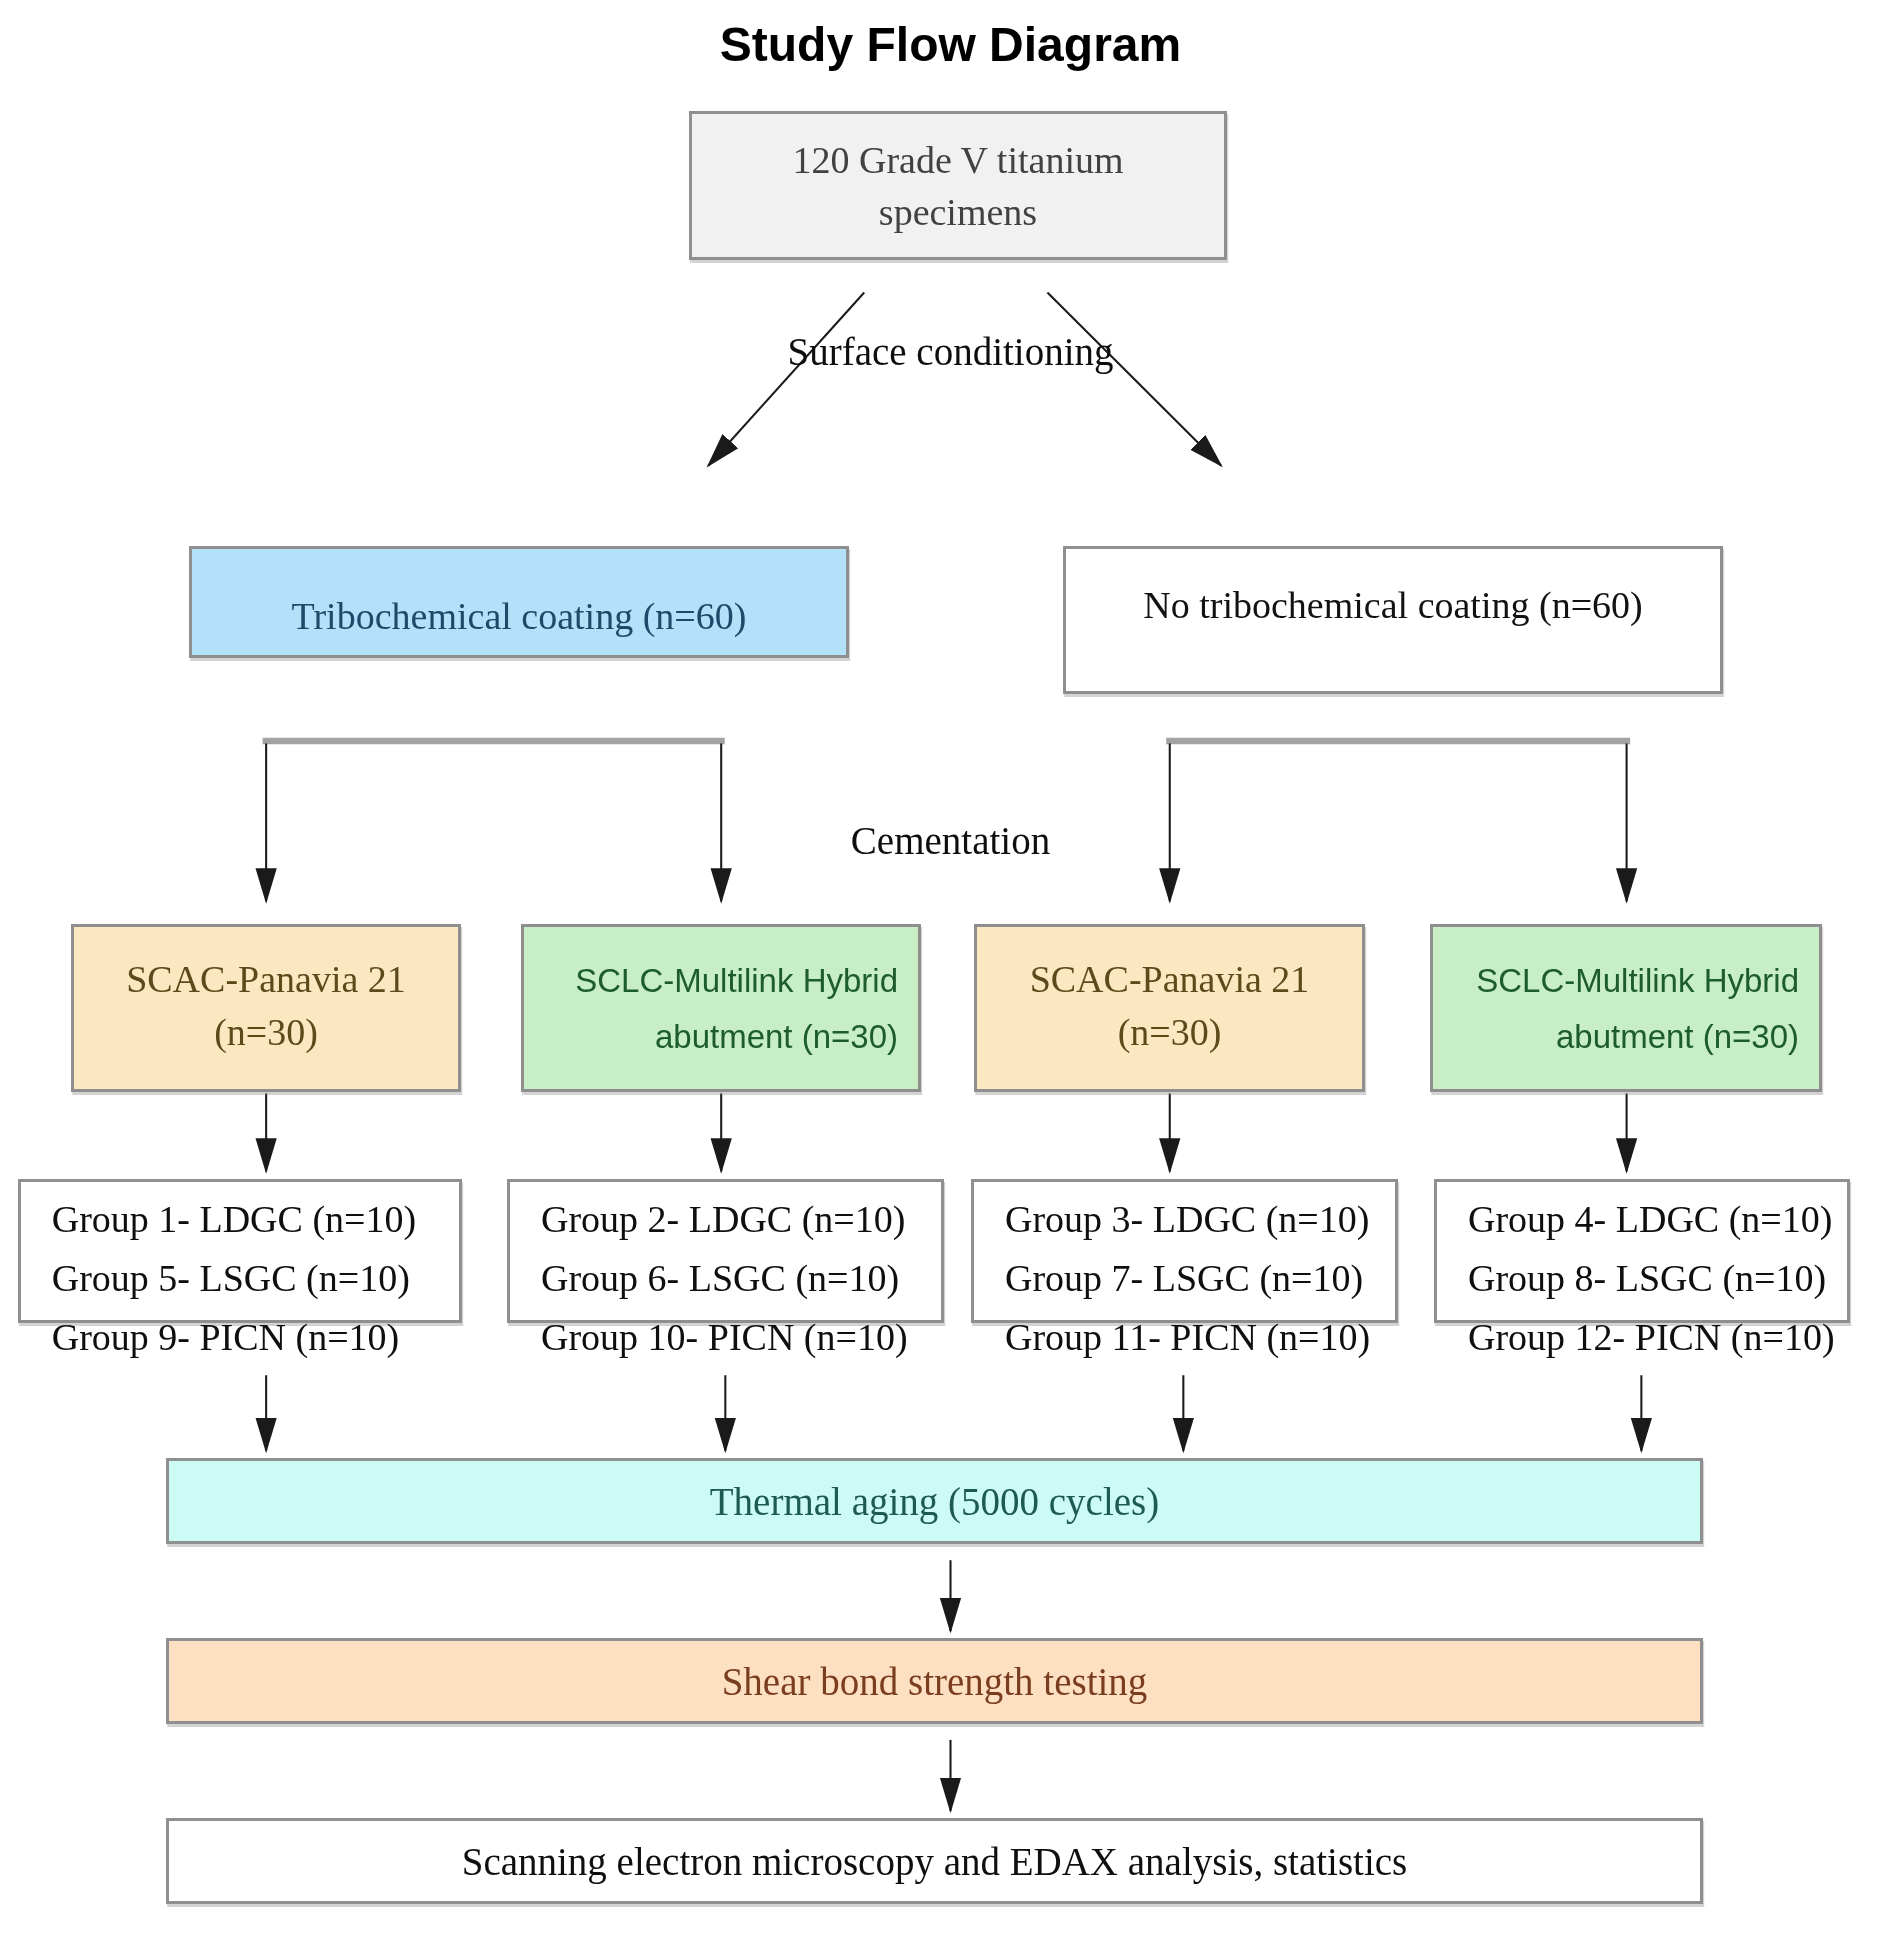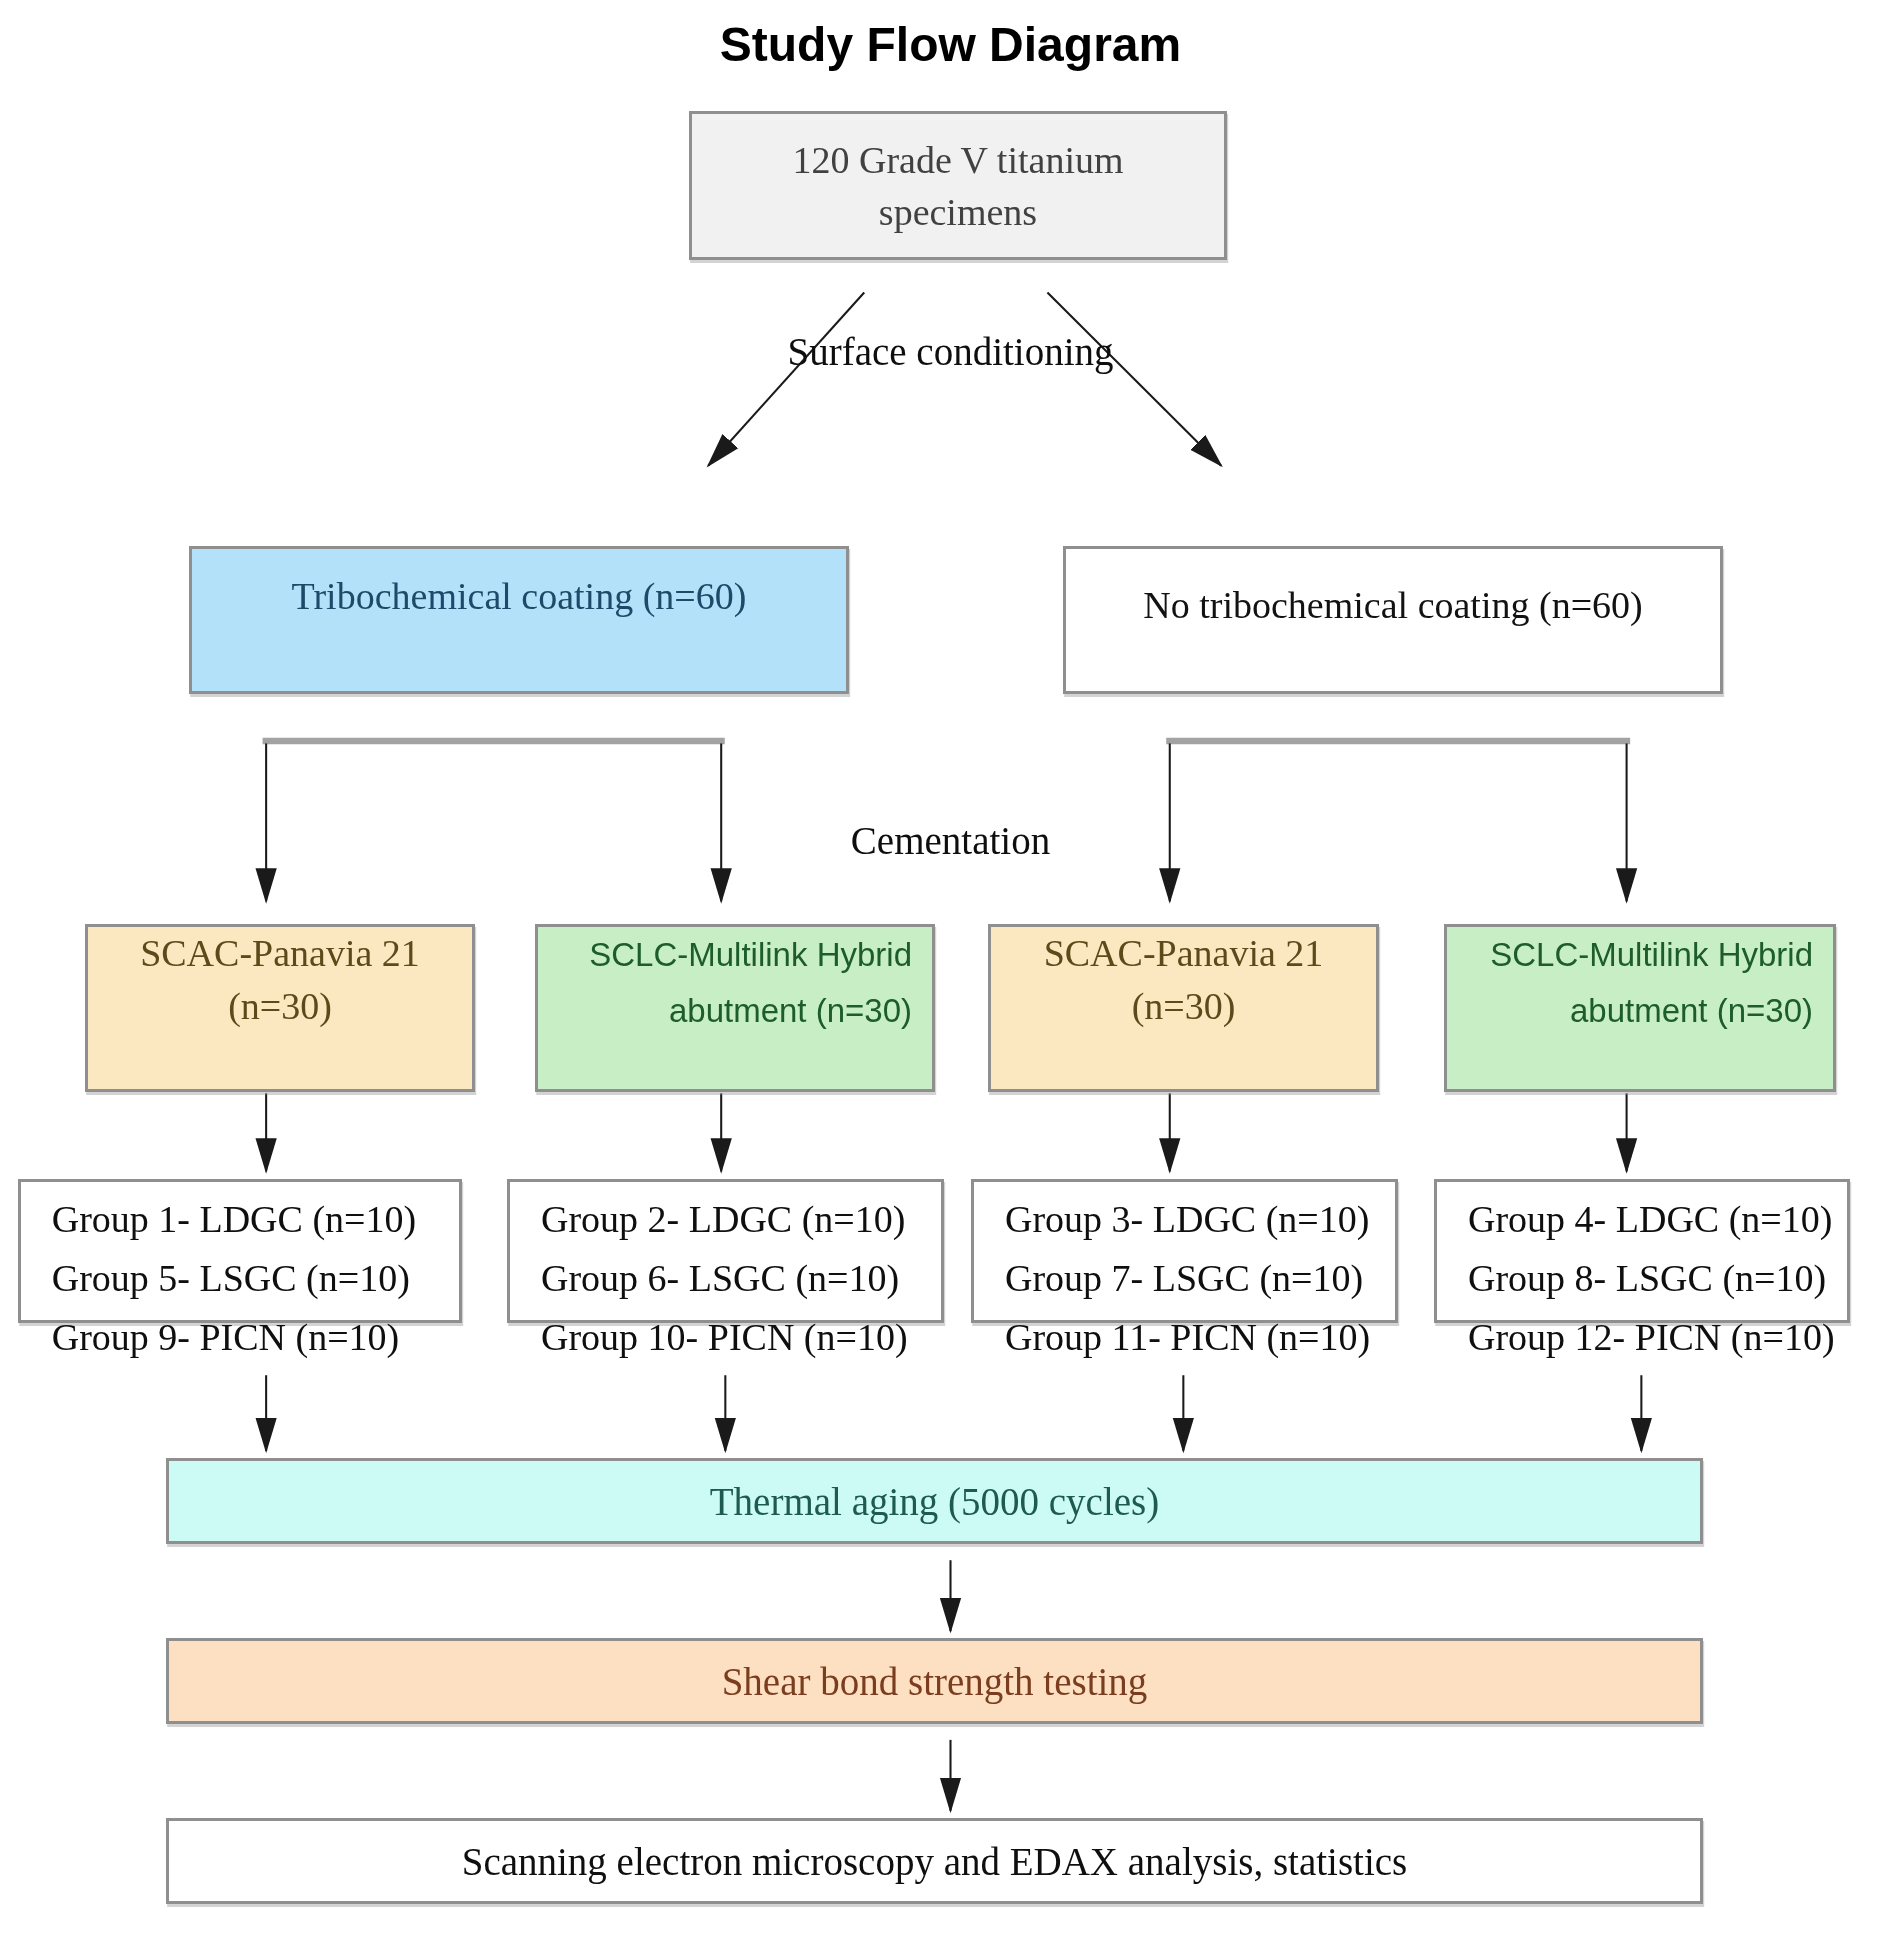--- a/index.html
+++ b/index.html
@@ -32,32 +32,32 @@
     font-size:38px;line-height:52px;
     padding-top:20px;
   }
   .flabel{
     position:absolute;width:473px;text-align:center;
     font-size:39px;line-height:51px;color:#0e0e0e;
   }
   .surface-label{left:714px;top:326px;}
   .cementation-label{left:714px;top:815px;}
   .tribo{
-    left:189px;top:546px;width:660px;height:148px;
+    left:189px;top:546px;width:660px;height:112px;
     background:var(--tribo_fill);color:var(--tribo_text);
-    font-size:38px;padding-top:25px;
+    font-size:38px;padding-top:45px;
   }
   .no-tribo{
     left:1063px;top:546px;width:660px;height:148px;
     background:#ffffff;color:#121212;
     font-size:38px;padding-top:34px;
   }
   .cement{
     top:924px;height:168px;
-    font-size:38px;line-height:53px;margin-left:14px;
+    font-size:38px;line-height:53px;padding-top:26px;
   }
   .tan{background:var(--scac_fill);color:var(--scac_text);}
   .green{
     background:var(--sclc_fill);color:var(--sclc_text);
     font-family:"Liberation Sans", sans-serif;
     font-size:33px;line-height:56px;
     text-align:right;padding-right:20px;box-sizing:border-box;
   }
   .cement-a{left:71px;width:390px;}
   .cement-b{left:521px;width:400px;}

